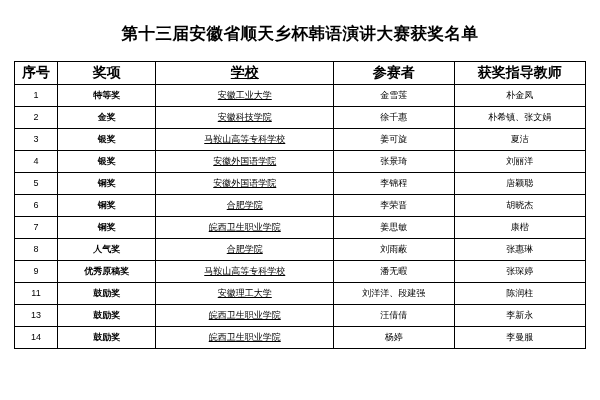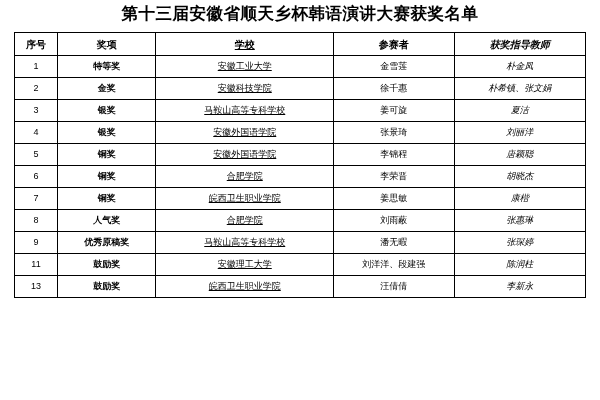--- a/index.html
+++ b/index.html
@@ -11,23 +11,24 @@
     width: 600px;
     height: 400px;
     font-family: "Liberation Sans", "DejaVu Sans", sans-serif;
     color: #000000;
     overflow: hidden;
   }
   .page {
     width: 600px;
     height: 400px;
     box-sizing: border-box;
-    padding: 0 14px 4px 14px;
+    padding: 20px 14px 4px 14px;
     display: flex;
     flex-direction: column;
+    gap: 9px;
   }
   .doc-title {
     text-align: center;
     font-size: 16.5px;
     font-weight: bold;
     letter-spacing: 0.5px;
     line-height: 1.4;
     margin: 2px 0 7px 0;
     white-space: nowrap;
   }
@@ -43,28 +44,28 @@
     vertical-align: middle;
     font-size: 9px;
     line-height: 1.1;
     padding: 0;
     height: 21px;
     overflow: hidden;
     white-space: nowrap;
   }
   table.award-table th {
     font-weight: bold;
-    font-size: 10px;
+    font-size: 14px;
     height: 22px;
   }
   td.col-idx { width: 38px; }
   td.col-award, th.col-award { width: 88px; font-weight: bold; }
   td.col-school, th.col-school { width: 160px; text-decoration: underline; }
   td.col-entrant, th.col-entrant { width: 108px; }
-  td.col-teacher, th.col-teacher { width: 118px; font-style: italic; }
+  td.col-teacher, th.col-teacher { width: 118px; }
   th.col-idx { width: 38px; }
 </style>
 </head>
 <body>
 
 <div class="page">
   <div class="doc-title">第十三届安徽省顺天乡杯韩语演讲大赛获奖名单</div>
 
   <table class="award-table">
     <thead>
@@ -147,15 +148,22 @@
         <td class="col-entrant">刘洋洋、段建强</td>
         <td class="col-teacher">陈润柱</td>
       </tr>
       <tr>
         <td class="col-idx">13</td>
         <td class="col-award">鼓励奖</td>
         <td class="col-school">皖西卫生职业学院</td>
         <td class="col-entrant">汪倩倩</td>
         <td class="col-teacher">李新永</td>
       </tr>
+      <tr>
+        <td class="col-idx">14</td>
+        <td class="col-award">鼓励奖</td>
+        <td class="col-school">皖西卫生职业学院</td>
+        <td class="col-entrant">杨婷</td>
+        <td class="col-teacher">李曼服</td>
+      </tr>
     </tbody>
   </table>
 </div>
 
 </body></html>

